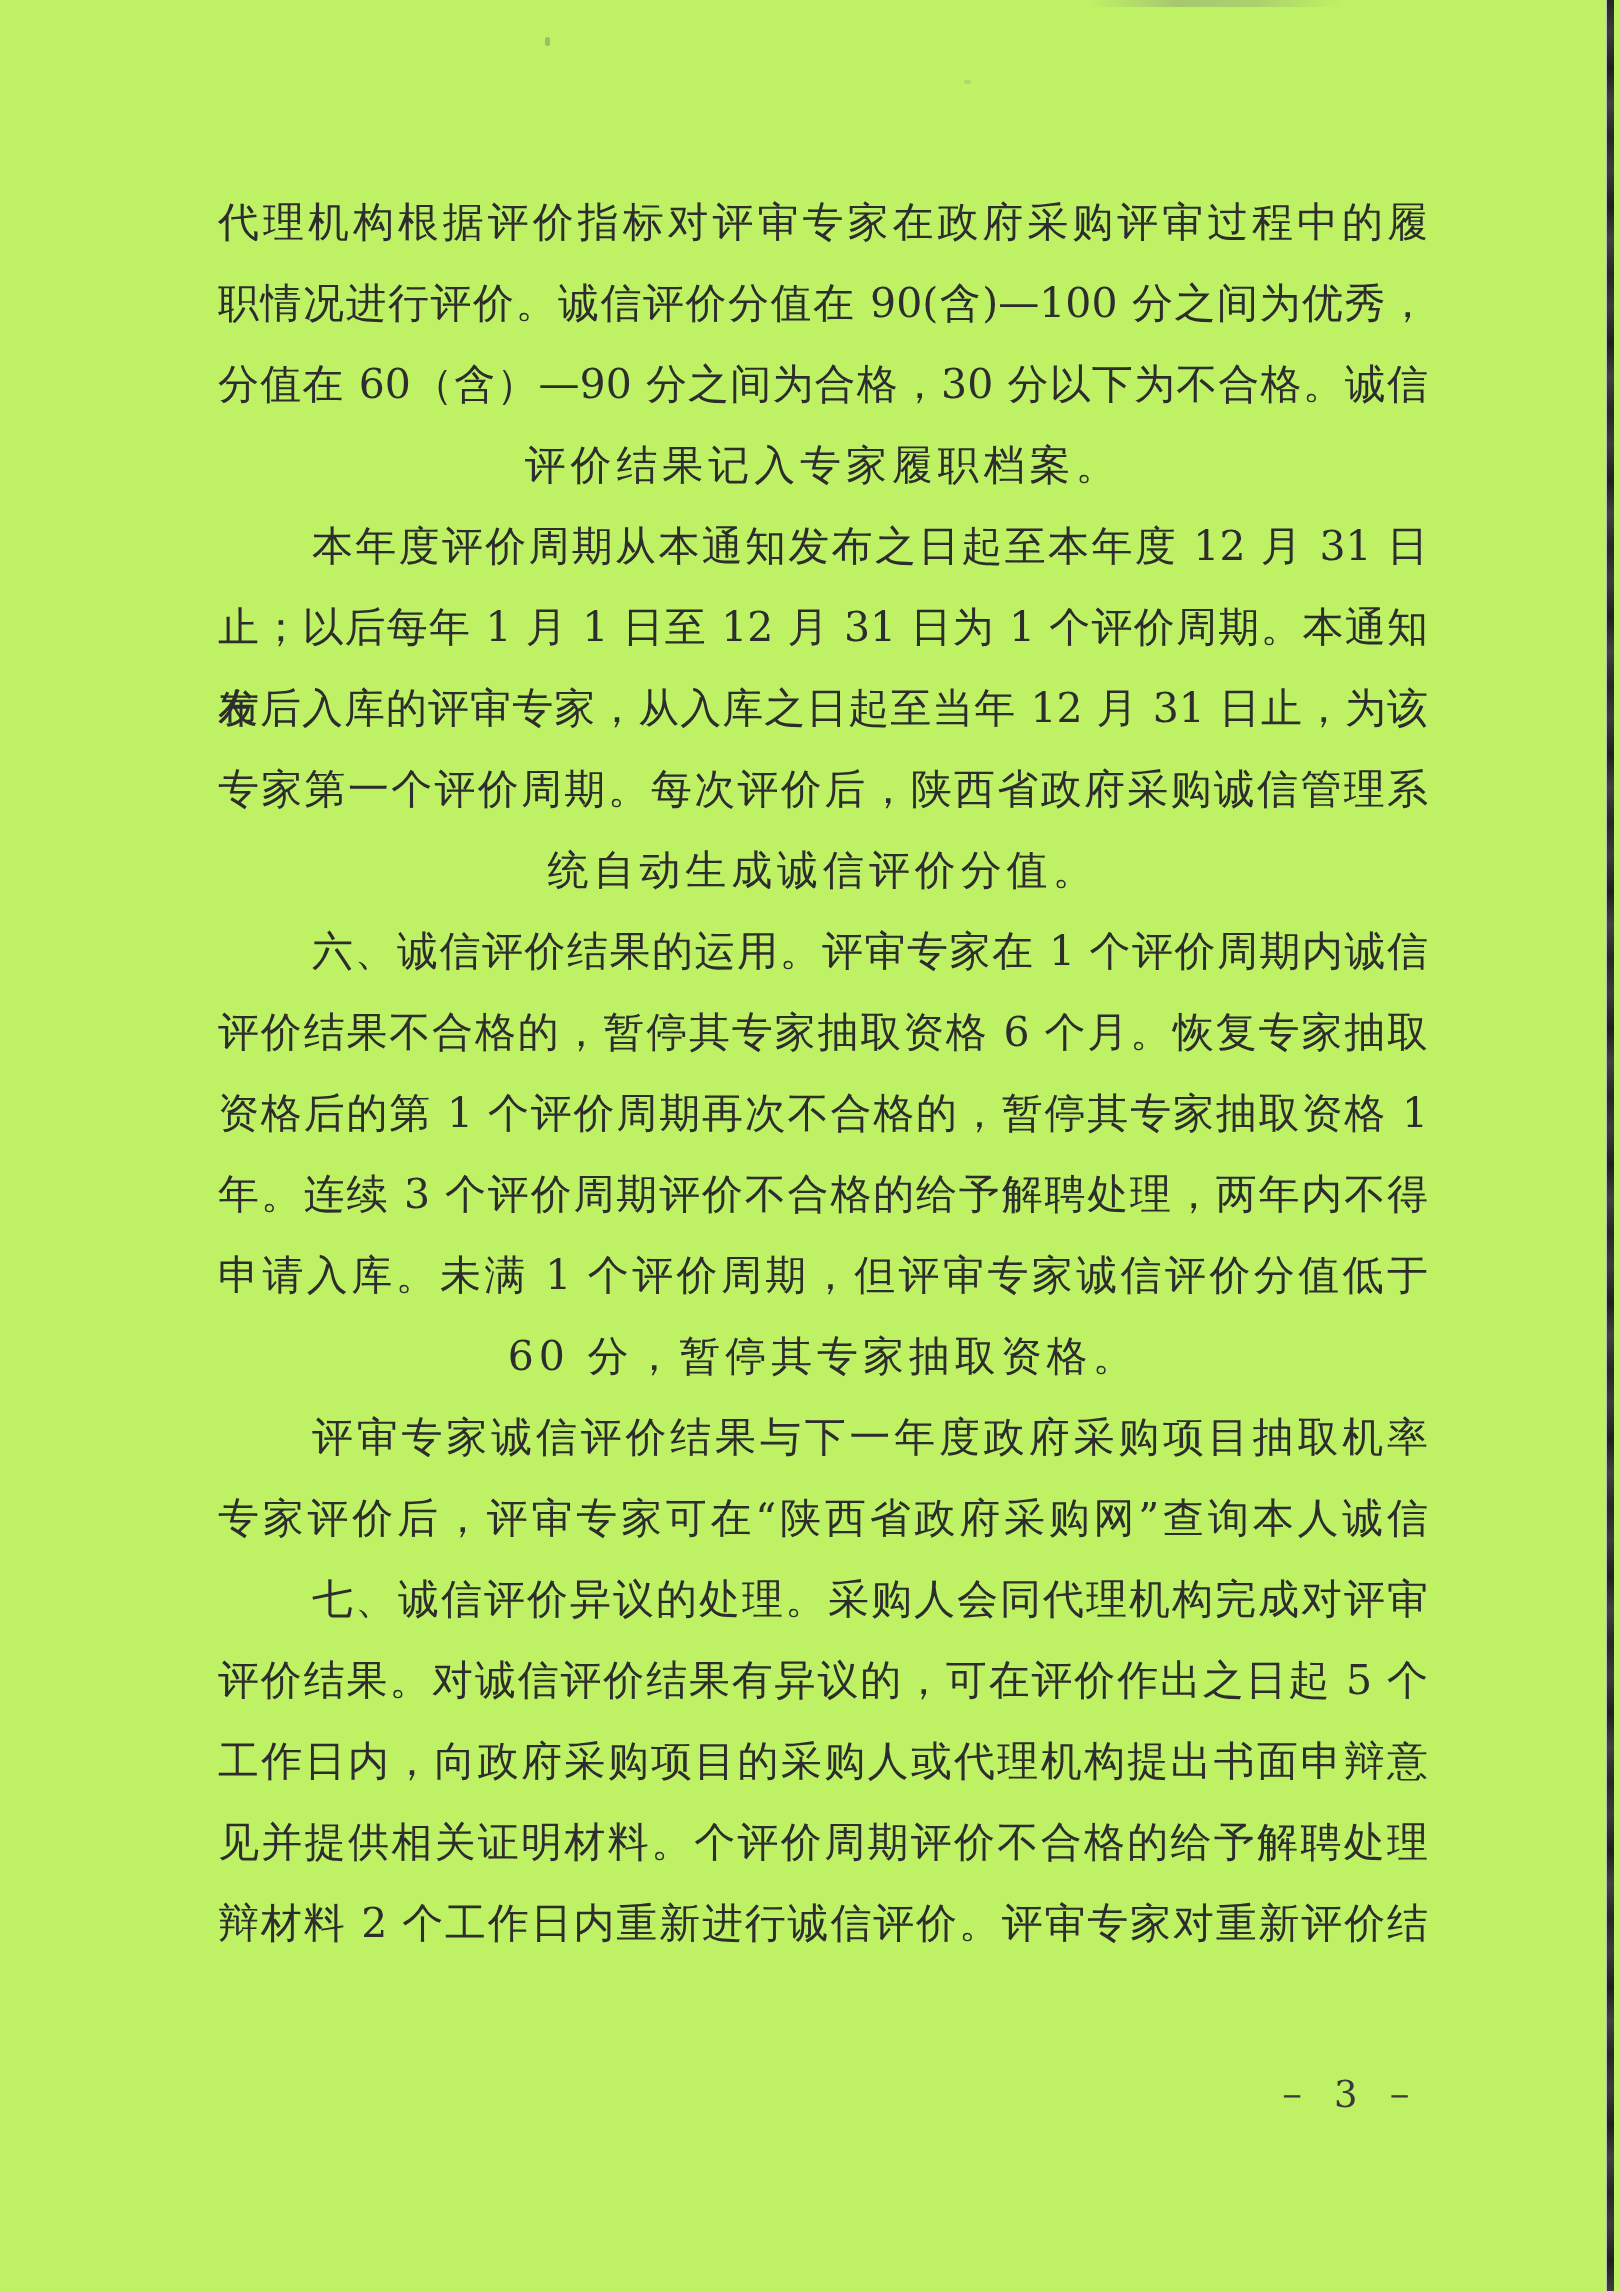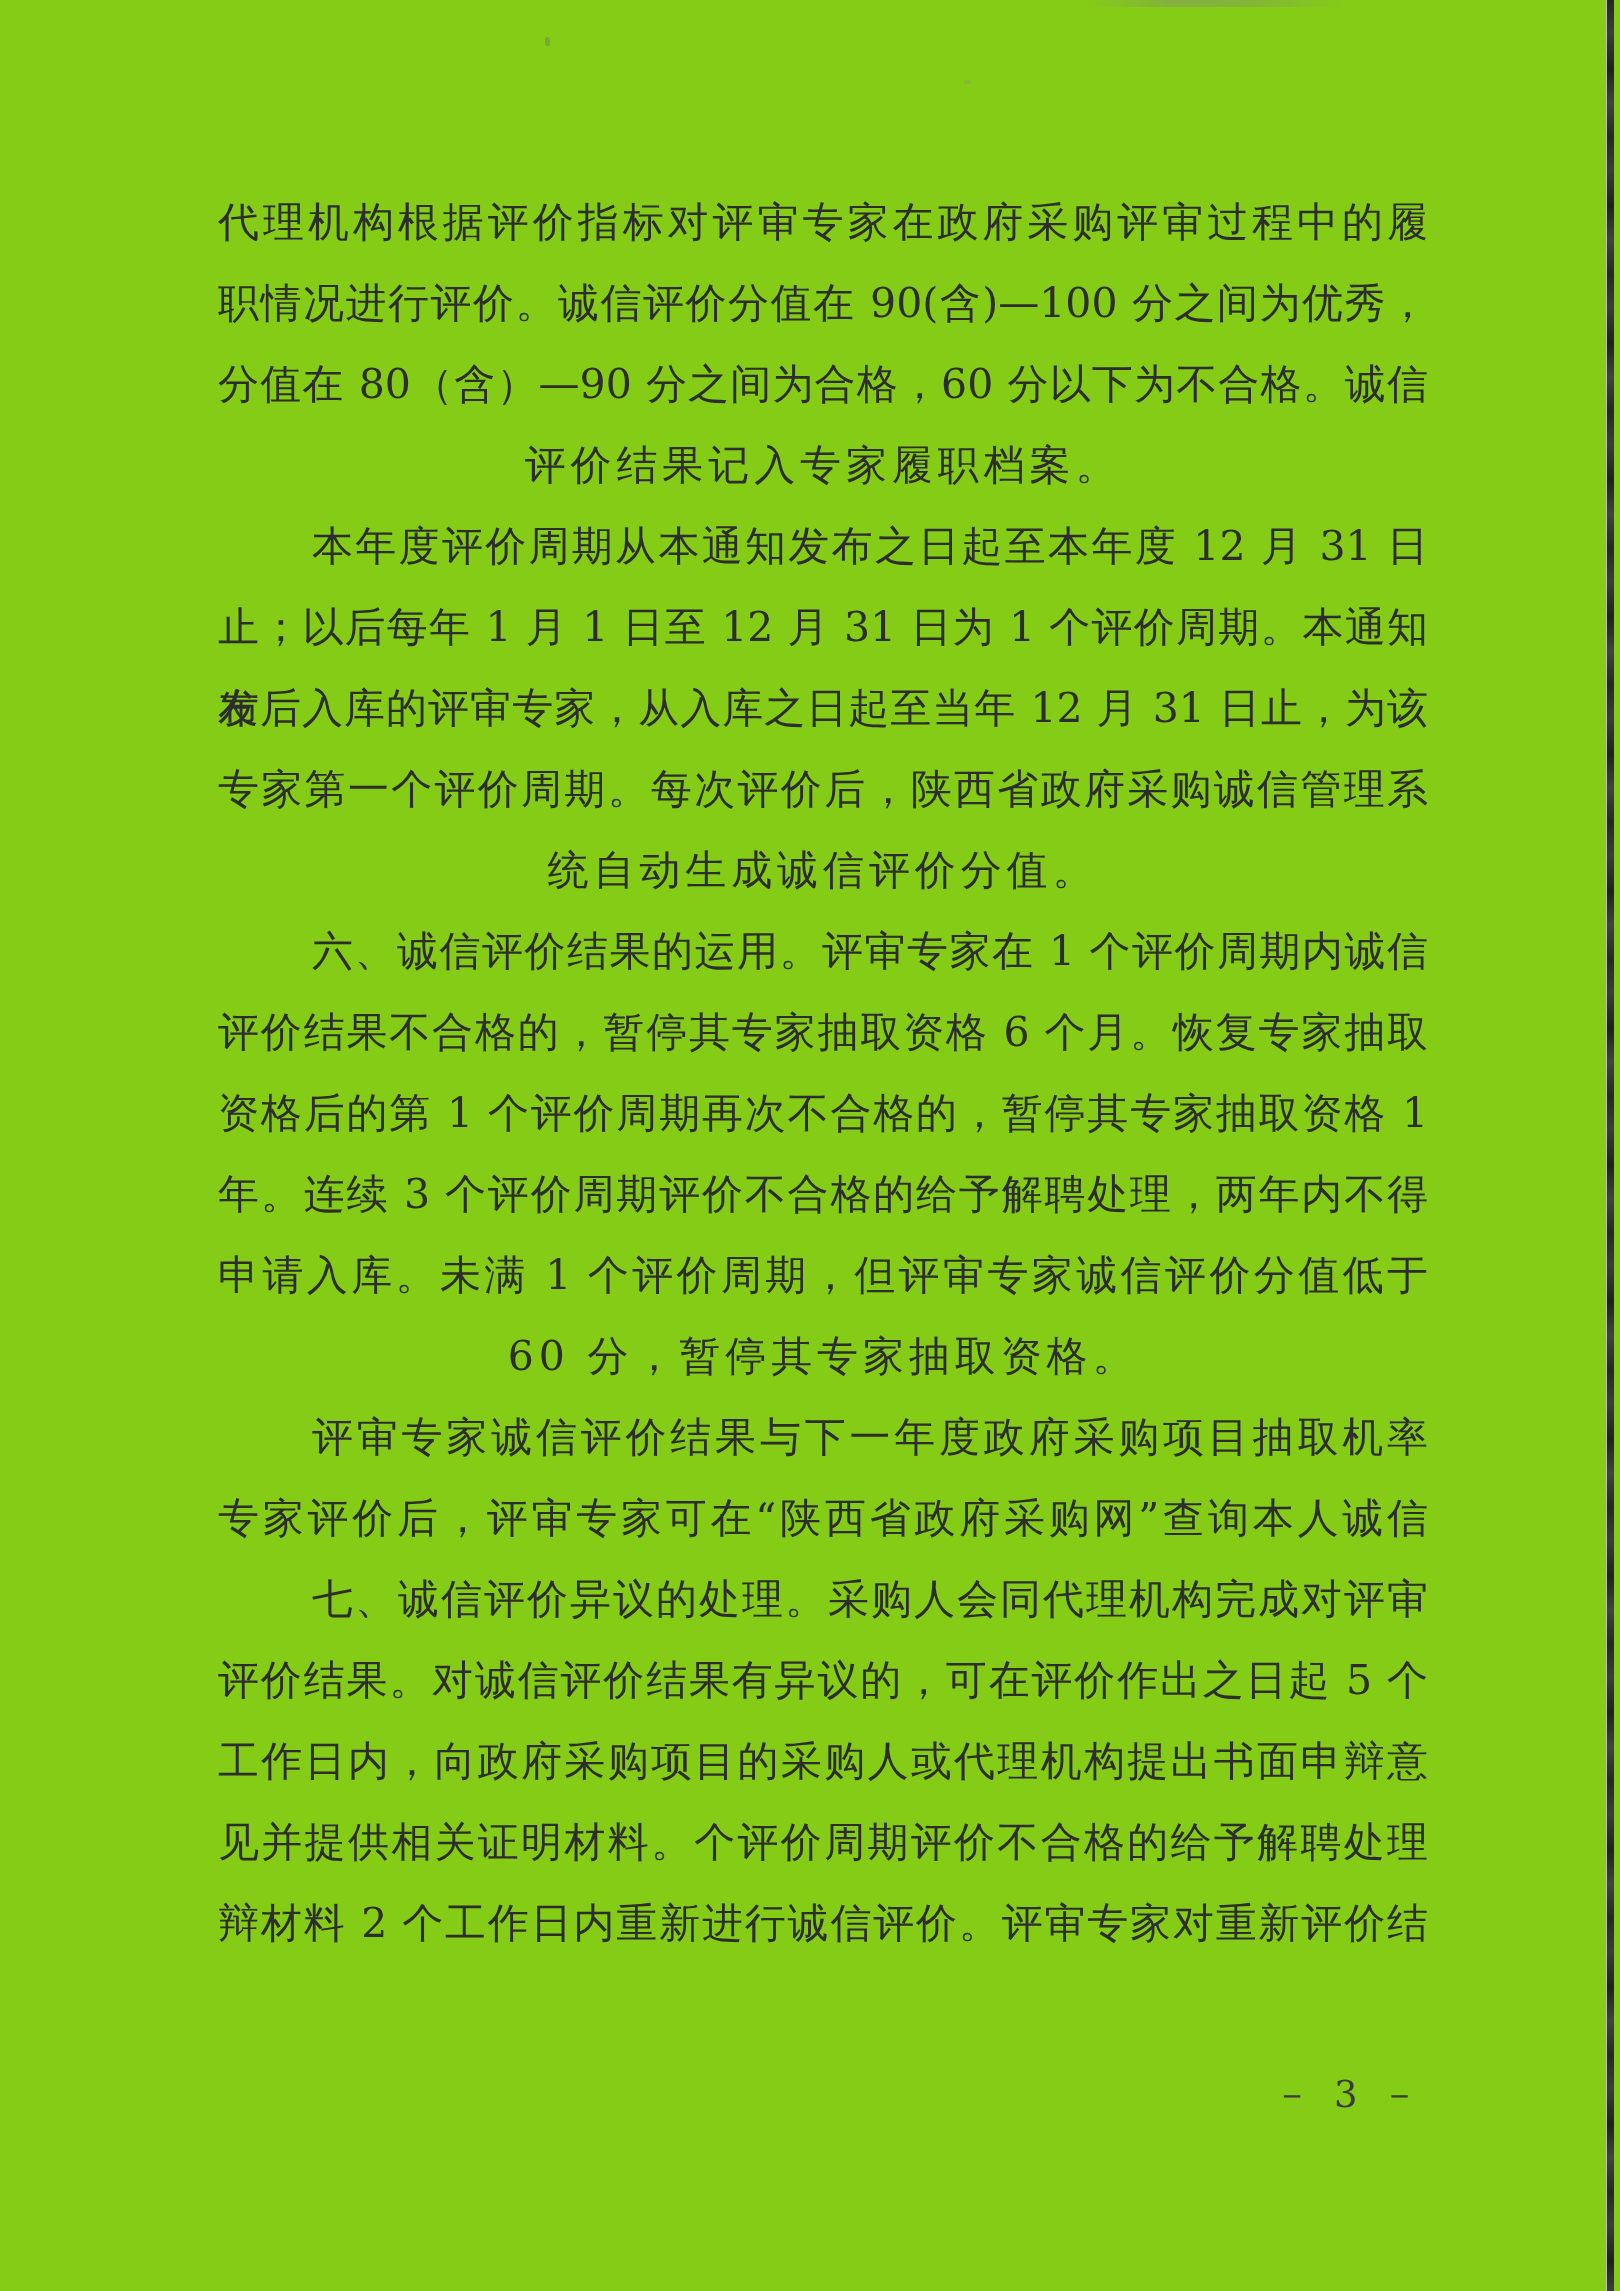--- a/index.html
+++ b/index.html
@@ -4,21 +4,21 @@
 <style>
   html, body {
     margin: 0;
     padding: 0;
     background: #ffffff;
   }
   .page {
     position: relative;
     width: 1620px;
     height: 2292px;
-    background: #84cc16;
+    background: #bef264;
     overflow: hidden;
     font-family: "DejaVu Serif", "Liberation Serif", serif;
   }
   
   .scan-edge {
     position: absolute;
     top: 0;
     right: 5.9px;
     width: 6.9px;
     height: 100%;
@@ -93,21 +93,21 @@
 
 <div class="page">
   <div class="top-smudge"></div>
   <div class="speck-1"></div>
   <div class="speck-2"></div>
   <div class="scan-edge"></div>
 
   <div class="text-block">
       <div class="text-line justify">代理机构根据评价指标对评审专家在政府采购评审过程中的履</div>
       <div class="text-line justify">职情况进行评价。诚信评价分值在 90(含)—100 分之间为优秀，</div>
-      <div class="text-line justify">分值在 80（含）—90 分之间为合格，60 分以下为不合格。诚信</div>
+      <div class="text-line justify">分值在 60（含）—90 分之间为合格，30 分以下为不合格。诚信</div>
       <div class="text-line left">评价结果记入专家履职档案。</div>
       <div class="text-line justify indent">本年度评价周期从本通知发布之日起至本年度 12 月 31 日</div>
       <div class="text-line justify">止；以后每年 1 月 1 日至 12 月 31 日为 1 个评价周期。本通知发</div>
       <div class="text-line justify">布后入库的评审专家，从入库之日起至当年 12 月 31 日止，为该</div>
       <div class="text-line justify">专家第一个评价周期。每次评价后，陕西省政府采购诚信管理系</div>
       <div class="text-line left">统自动生成诚信评价分值。</div>
       <div class="text-line justify indent">六、诚信评价结果的运用。评审专家在 1 个评价周期内诚信</div>
       <div class="text-line justify">评价结果不合格的，暂停其专家抽取资格 6 个月。恢复专家抽取</div>
       <div class="text-line justify">资格后的第 1 个评价周期再次不合格的，暂停其专家抽取资格 1</div>
       <div class="text-line justify">年。连续 3 个评价周期评价不合格的给予解聘处理，两年内不得</div>

